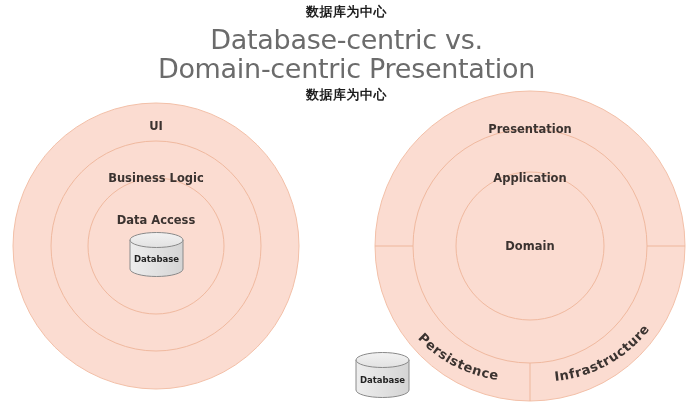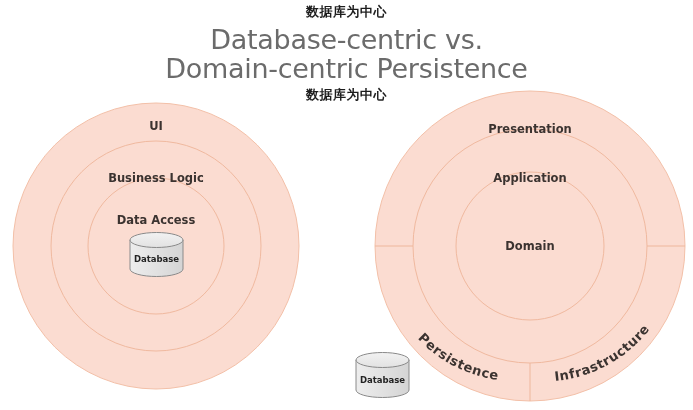--- a/index.html
+++ b/index.html
@@ -58,21 +58,21 @@
   }
   .ring-label { font-size: 11.5px; }
   .arc-label { font-size: 13px; letter-spacing: 0.6px; }
   .db-label { font-size: 8.5px; font-weight: bold; fill: #232323; }
 </style>
 </head>
 <body>
 
 <div id="zh-top" class="zh-title">数据库为中心</div>
 <div id="en-line1" class="en-title">Database-centric vs.</div>
-<div id="en-line2" class="en-title">Domain-centric Persistence</div>
+<div id="en-line2" class="en-title">Domain-centric Presentation</div>
 <div id="zh-bottom" class="zh-title">数据库为中心</div>
 
 <svg id="stage" viewBox="0 0 693 410" xmlns="http://www.w3.org/2000/svg">
   <defs>
     <linearGradient id="cylTopGrad" x1="0" y1="0" x2="0" y2="1">
       <stop offset="0%" stop-color="#f2f2f2"></stop>
       <stop offset="100%" stop-color="#e2e2e2"></stop>
     </linearGradient>
     <linearGradient id="cylBodyGrad" x1="0" y1="0" x2="1" y2="0">
       <stop offset="0%" stop-color="#ededed"></stop>

